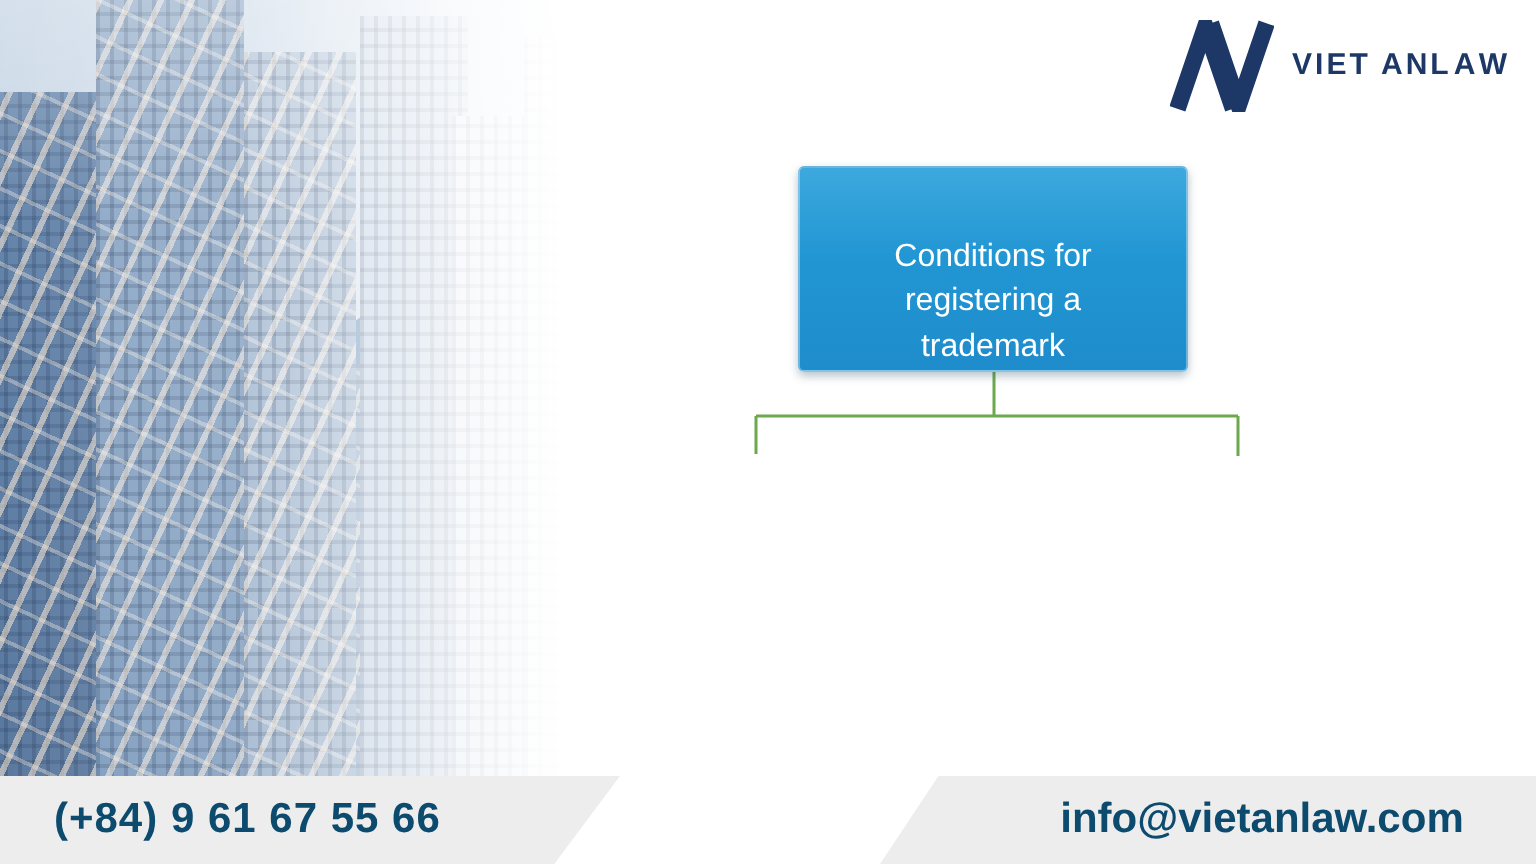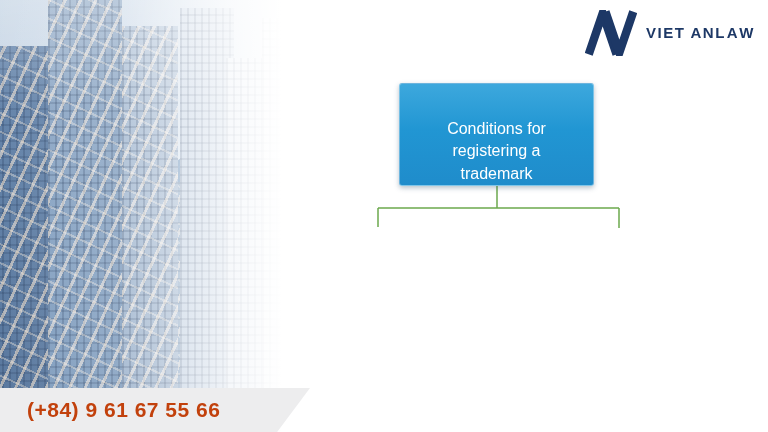--- a/index.html
+++ b/index.html
@@ -74,21 +74,21 @@
     border:1px solid rgba(255,255,255,.3);
     box-shadow:0 2px 5px rgba(60,95,60,.35);
     font-size:18px;font-weight:bold;letter-spacing:.2px;
   }
   .leaf-1{left:277px;top:227px;width:206px;height:99px;}
   .leaf-2{left:517px;top:228px;width:203px;height:98px;}
 
   
   .bar{
     position:absolute;top:388px;height:44px;background:#ededee;
-    display:flex;align-items:center;color:#c2410c;font-weight:bold;
+    display:flex;align-items:center;color:#0c4a6e;font-weight:bold;
   }
   .bar-left{
     left:0;width:310px;
     clip-path:polygon(0 0,100% 0,89.4% 100%,0 100%);
     padding-left:27px;box-sizing:border-box;font-size:21px;letter-spacing:.5px;
   }
   .bar-right{
     left:440px;width:328px;
     clip-path:polygon(8.9% 0,100% 0,100% 100%,0 100%);
     justify-content:center;padding-left:54px;box-sizing:border-box;font-size:21px;
@@ -126,14 +126,17 @@
     <path d="M497 186 V208 M378 208 H619 M378 208 V227 M619 208 V228" fill="none" stroke="#6ca94e" stroke-width="1.5"></path>
   </svg>
 
   <div class="node node-root">
     <span>Conditions for registering a trademark</span>
   </div>
 
   <div class="bar bar-left">
     <span>(+84) 9 61 67 55 66</span>
   </div>
+  <div class="bar bar-right">
+    <span>info@vietanlaw.com</span>
+  </div>
 
 </div>
 
 </body></html>

